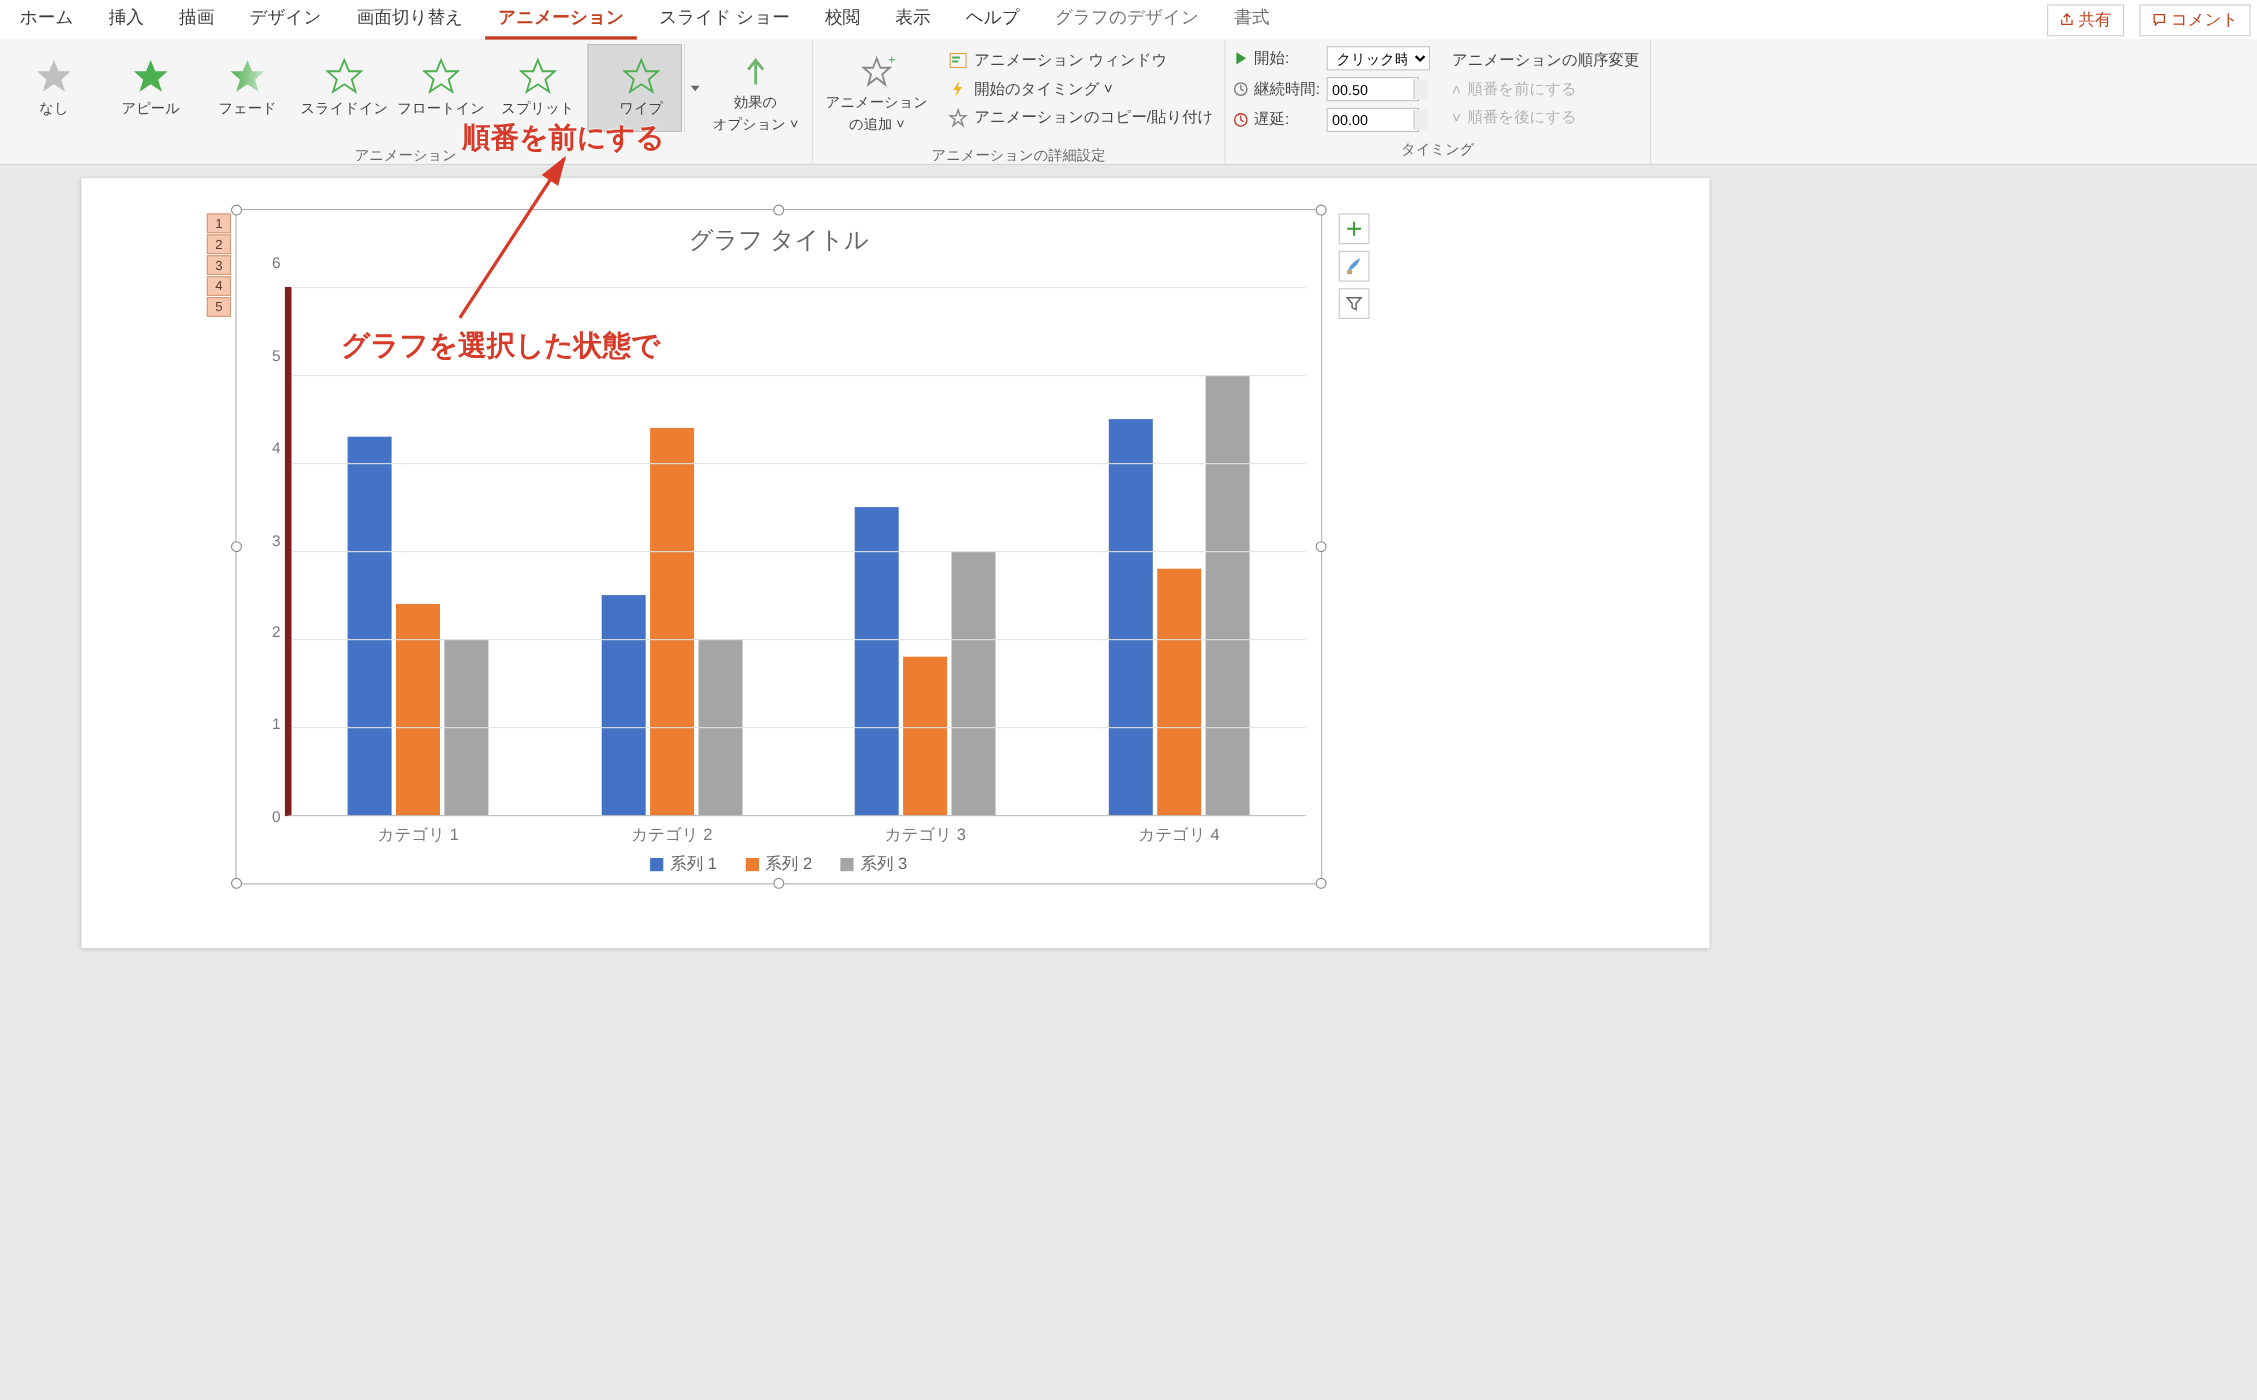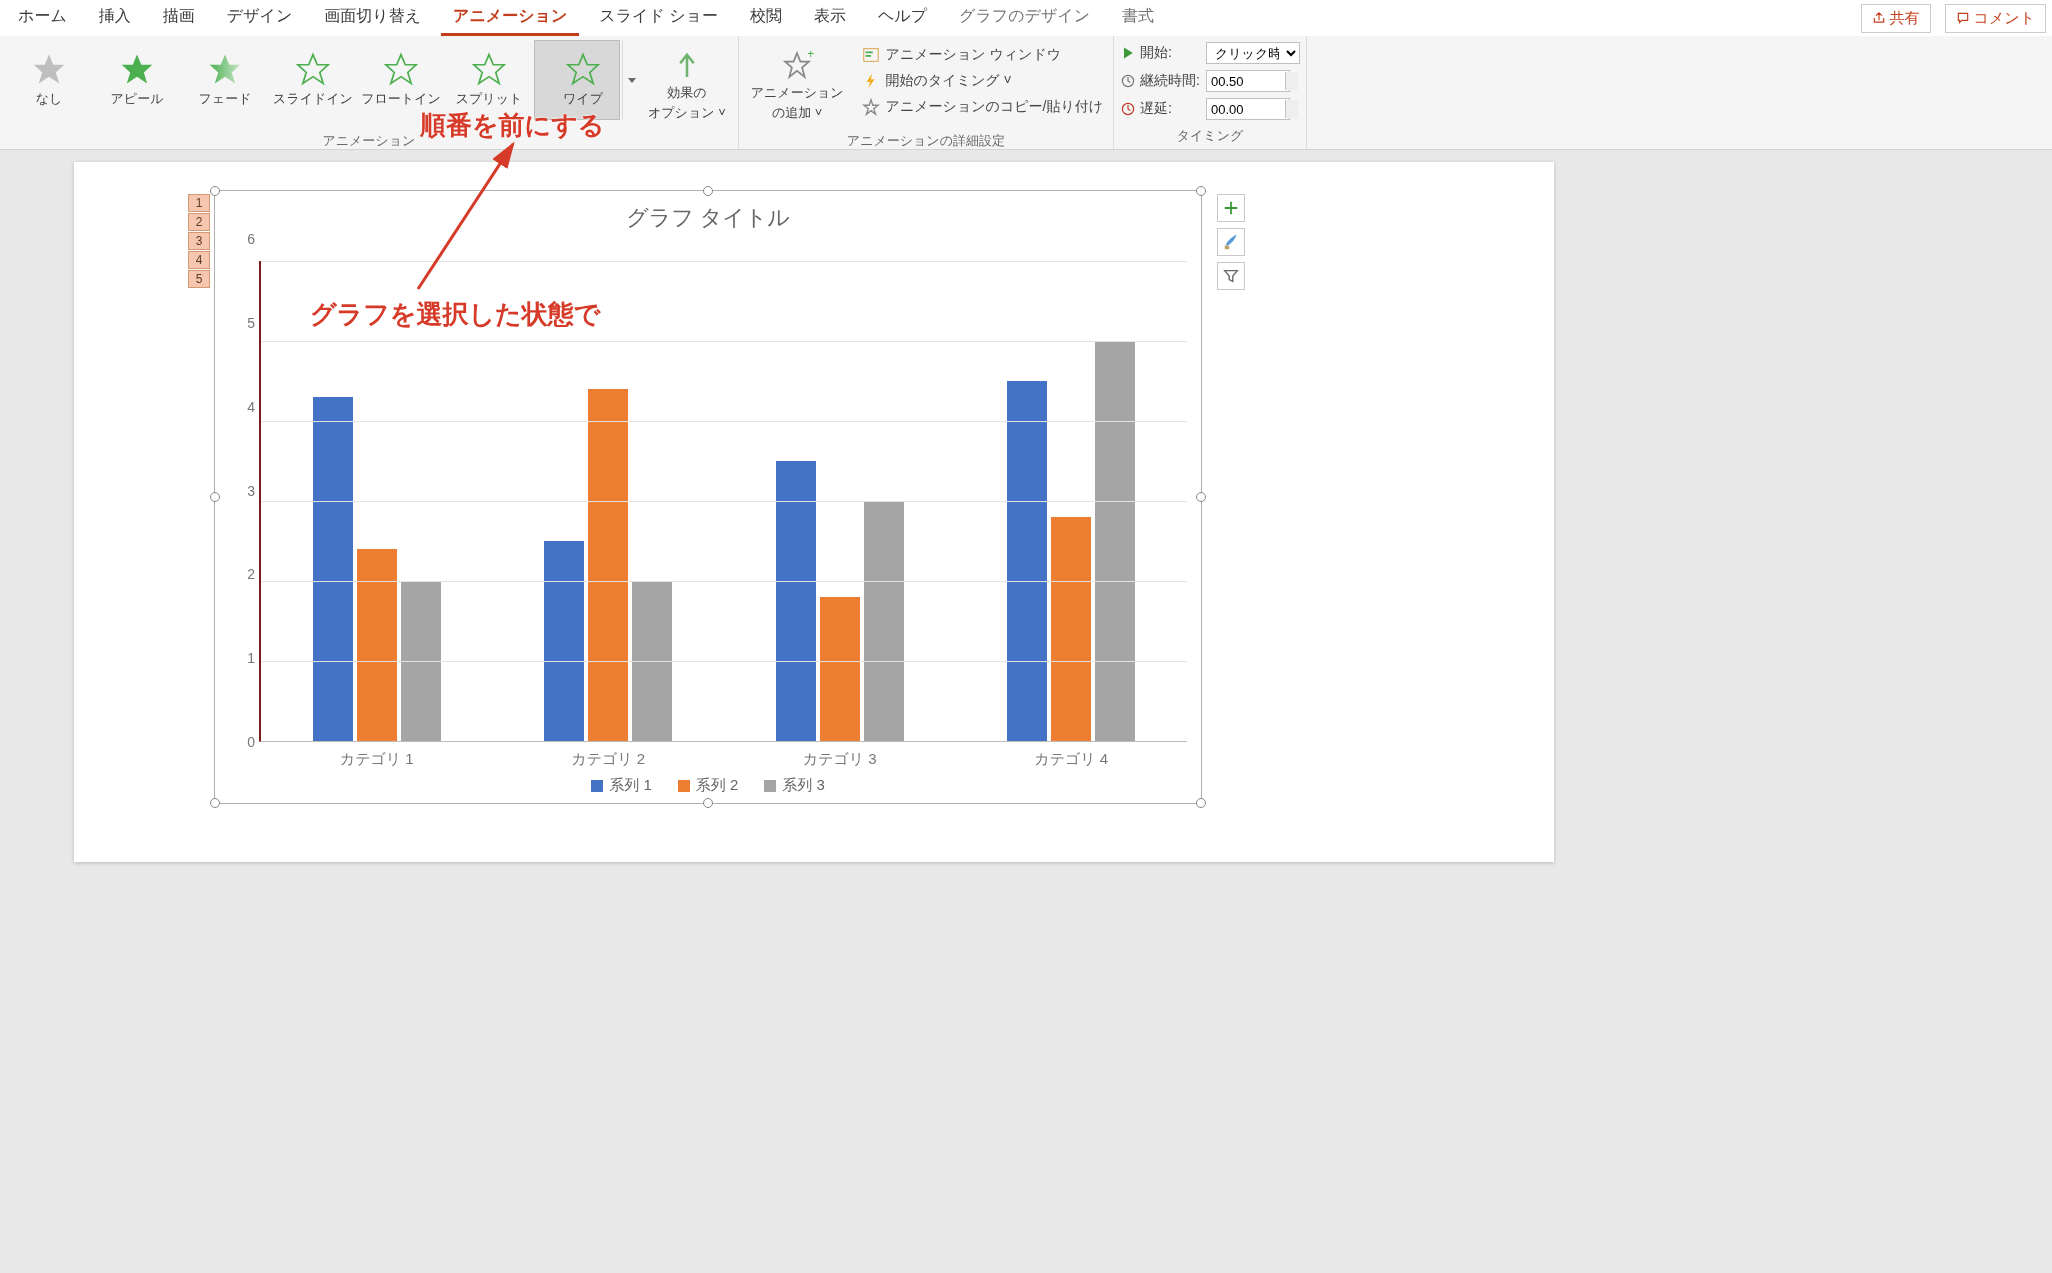--- a/index.html
+++ b/index.html
@@ -55,21 +55,21 @@
   .handle.ml { left: -5px; top: 50%; margin-top: -5px; } .handle.mr { right: -5px; top: 50%; margin-top: -5px; }
 
   .side-tools { position: absolute; left: 1217px; top: 194px; display: flex; flex-direction: column; gap: 6px; }
   .side-tool { width: 28px; height: 28px; border: 1px solid #c8c8c8; background: #fff; display: flex; align-items: center; justify-content: center; cursor: pointer; }
 
   
   .chart { position: absolute; left: 14px; top: 8px; right: 14px; bottom: 8px; display: flex; flex-direction: column; }
   .chart-title { text-align: center; font-size: 22px; color: #666; padding: 4px 0 6px; }
   .plot-wrap { flex: 1; display: flex; }
   .yaxis { width: 30px; position: relative; }
-  .plot { flex: 1; position: relative; border-left: 2px solid #7f1d1d; border-bottom: 1px solid #bbb; margin-top: 22px; }
+  .plot { flex: 1; position: relative; border-left: 6px solid #7f1d1d; border-bottom: 1px solid #bbb; margin-top: 22px; }
   .grid-line { position: absolute; left: 0; right: 0; border-top: 1px solid #e2e2e2; }
   .ytick { position: absolute; right: 4px; font-size: 14px; color: #777; transform: translateY(50%); }
   .cats { position: absolute; left: 0; right: 0; bottom: -28px; display: flex; }
   .cat { flex: 1; text-align: center; font-size: 15px; color: #777; }
   .bars { position: absolute; left: 0; right: 0; bottom: 0; top: 0; display: flex; }
   .catgrp { flex: 1; display: flex; align-items: flex-end; justify-content: center; gap: 4px; padding: 0 20px; }
   .bar { width: 40px; }
   .s0 { background: #4472c4; } .s1 { background: #ed7d31; } .s2 { background: #a5a5a5; }
   .legend { display: flex; justify-content: center; gap: 26px; padding-top: 34px; font-size: 15px; color: #666; }
   .legend span { display: flex; align-items: center; gap: 6px; }
@@ -234,20 +234,31 @@
         <div class="spin"><input value="00.50" style=""></div>
 
         <div class="lbl">
           <svg width="16" height="16" viewBox="0 0 20 20">
               <circle cx="10" cy="10" r="7" fill="none" stroke="#c0392b" stroke-width="1.5"></circle>
               <path d="M10 5v5l3 2" stroke="#c0392b" fill="none" stroke-width="1.5"></path>
             </svg>
           <span>遅延:</span>
         </div>
         <div class="spin"><input value="00.00" style=""></div>
+      </div>
+      <div class="cmd-col" style="padding-left:14px">
+        <div class="cmd">アニメーションの順序変更</div>
+        <div class="cmd disabled">
+          <span>˄</span>
+          <span>順番を前にする</span>
+        </div>
+        <div class="cmd disabled">
+          <span>˅</span>
+          <span>順番を後にする</span>
+        </div>
       </div>
     </div>
     <div class="rgroup-label">タイミング</div>
   </div>
 </div>
 
 <div class="canvas"></div>
 
 <div class="anim-tags">
   <div class="anim-tag">1</div>

